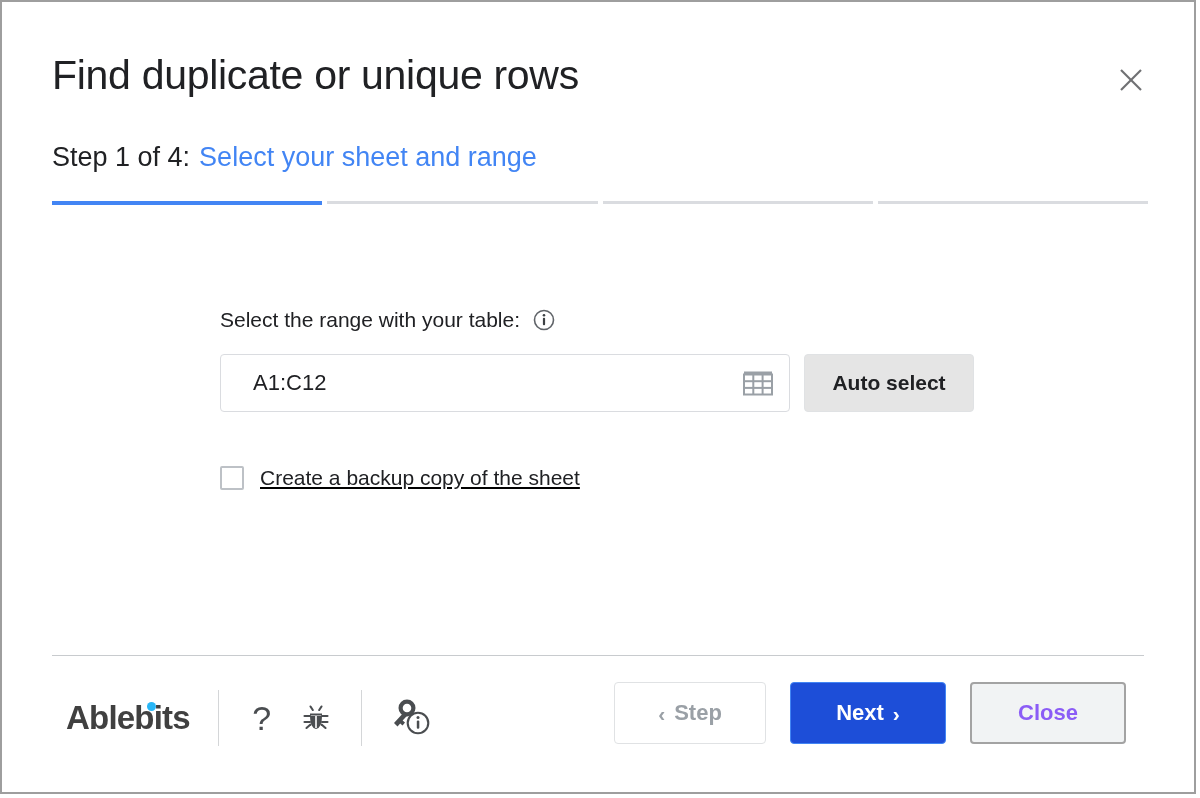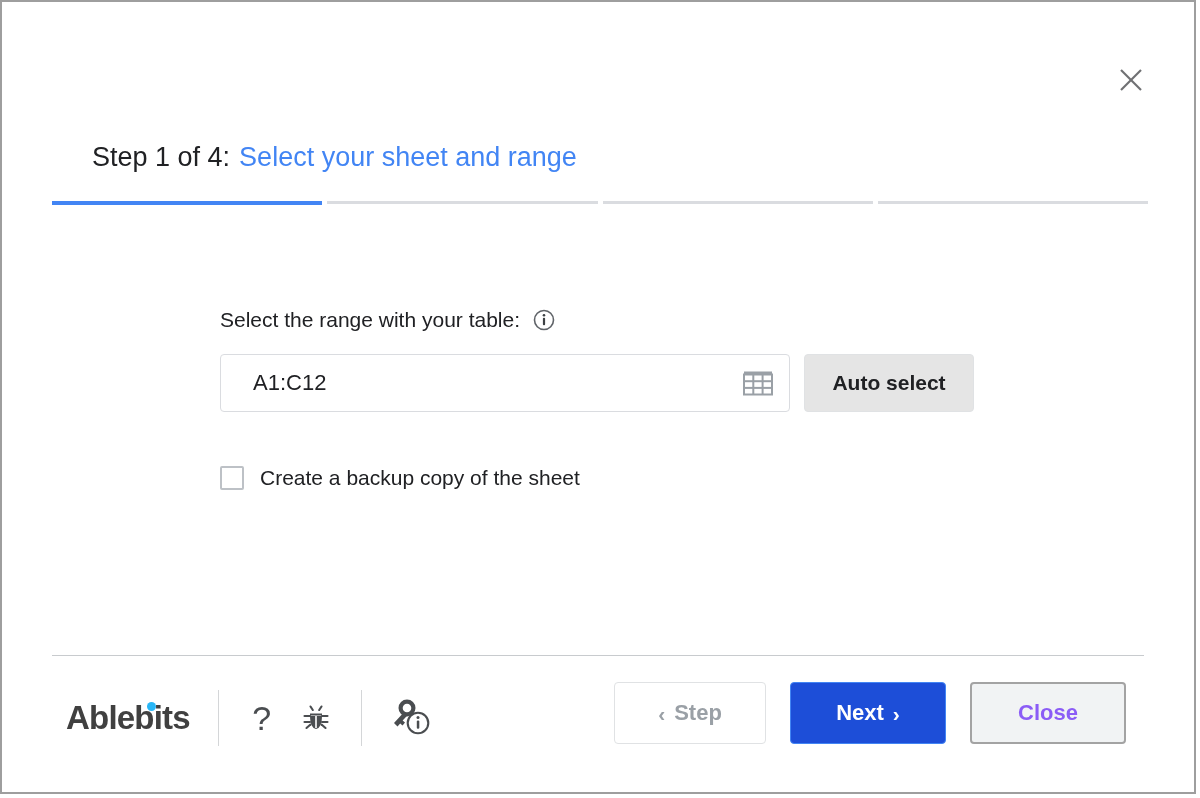--- a/index.html
+++ b/index.html
@@ -56,21 +56,21 @@
   .close-btn svg { display: block; }
 
   .step-line {
     position: absolute;
     left: 50px;
     top: 140px;
     font-size: 27px;
     color: #202124;
     white-space: nowrap;
   }
-  .step-line .step-prefix { color: #202124; margin-left: 40px; }
+  .step-line .step-prefix { color: #202124; }
   .step-line .step-name {
     color: #4285f4;
     margin-left: 9px;
   }
 
   
   .progress {
     position: absolute;
     left: 50px;
     top: 199px;
@@ -176,20 +176,21 @@
     cursor: pointer;
   }
 
   .backup-row {
     position: absolute;
     left: 218px;
     top: 258px;
     display: flex;
     align-items: center;
     cursor: pointer;
+    text-decoration: underline;
   }
   .checkbox {
     width: 24px;
     height: 24px;
     box-sizing: border-box;
     border: 2px solid #bdc1c6;
     border-radius: 2px;
     background: #ffffff;
     flex: 0 0 auto;
   }
@@ -315,20 +316,21 @@
   }
   .chev-left { margin-right: 9px; }
   .chev-right { margin-left: 9px; }
 </style>
 </head>
 <body>
 
 <div class="dialog">
 
   <div class="header">
+    <div class="title">Find duplicate or unique rows</div>
 
     <button class="close-btn">
       <span>
         <svg width="26" height="26" viewBox="0 0 26 26">
           <line x1="3" y1="3" x2="23" y2="23" stroke="#6f7073" stroke-width="2.2"></line>
           <line x1="23" y1="3" x2="3" y2="23" stroke="#6f7073" stroke-width="2.2"></line>
         </svg>
       </span>
     </button>
 

